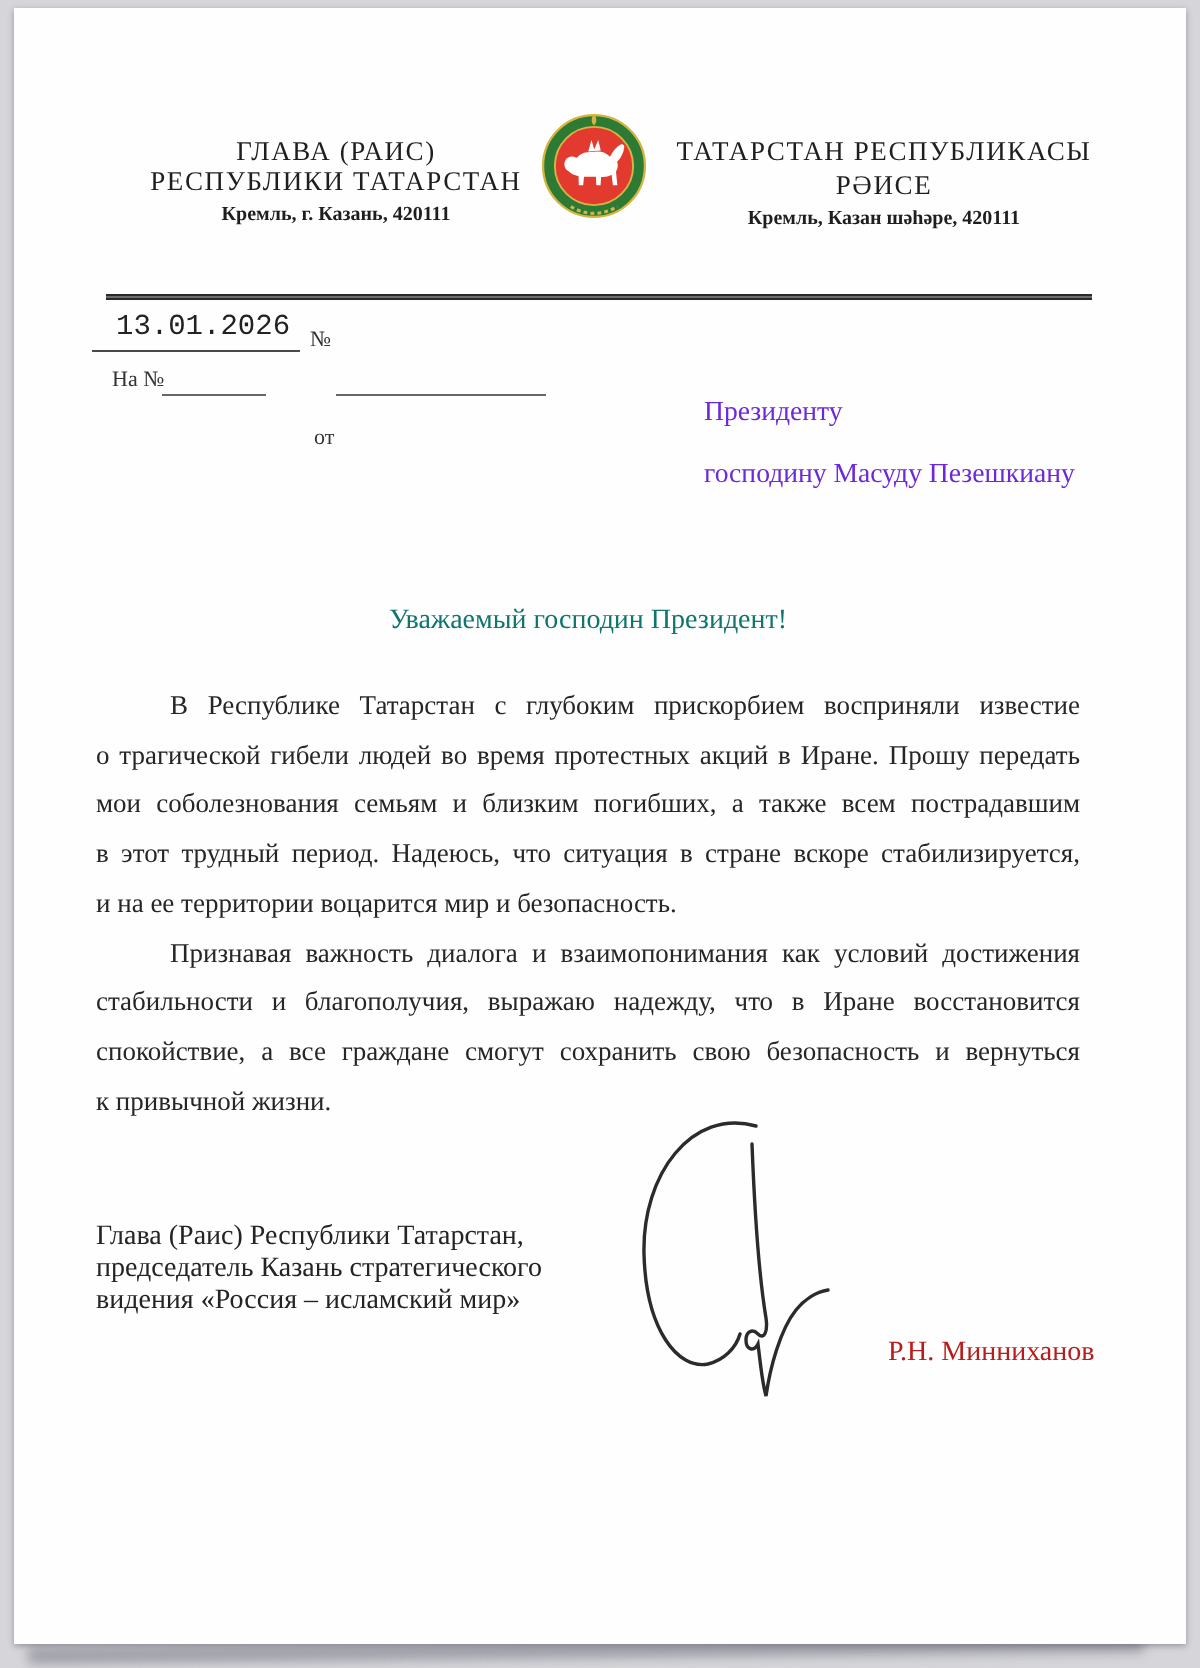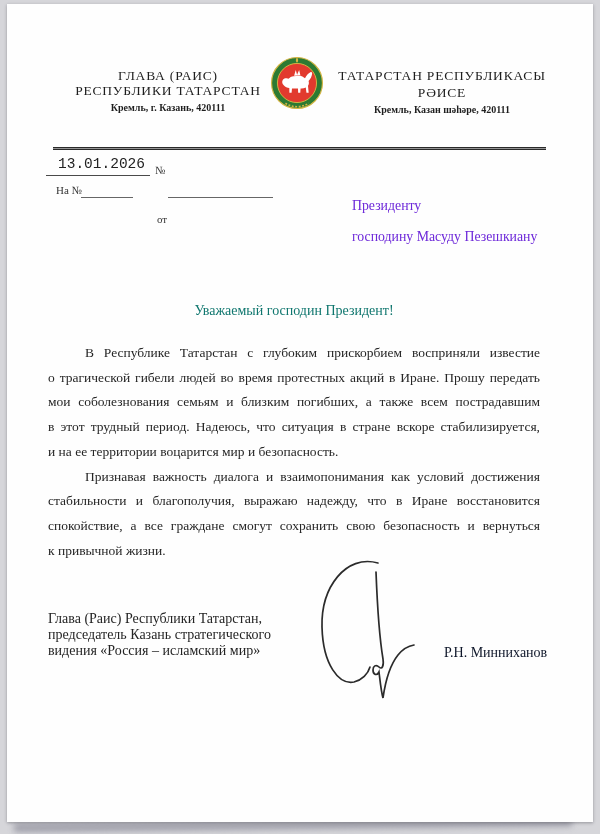--- a/index.html
+++ b/index.html
@@ -37,21 +37,21 @@
   .recipient{font-size:13.8px;line-height:16.5px;color:#6d28d9;}
   .recipient .gap{height:14px;}
   
   .salutation{font-size:14px;color:#0f766e;}
   .body-block{font-size:13.5px;line-height:24.7px;color:#262626;width:492px;}
   .jline{text-align:justify;text-align-last:justify;white-space:normal;}
   .jlast{text-align:left;}
   .ind{padding-left:37px;}
   
   .signoff{font-size:14px;line-height:16.2px;color:#242424;}
-  .sig-name{font-size:14px;color:#0f172a;}
+  .sig-name{font-size:14px;color:#b91c1c;margin-top:24px;}
   svg{display:block;}
 </style>
 </head>
 <body>
 
 <div class="under-shadow"></div>
 
 <div class="page">
 
   <div class="abs center" style="left:36px;top:64px;width:250px;">

